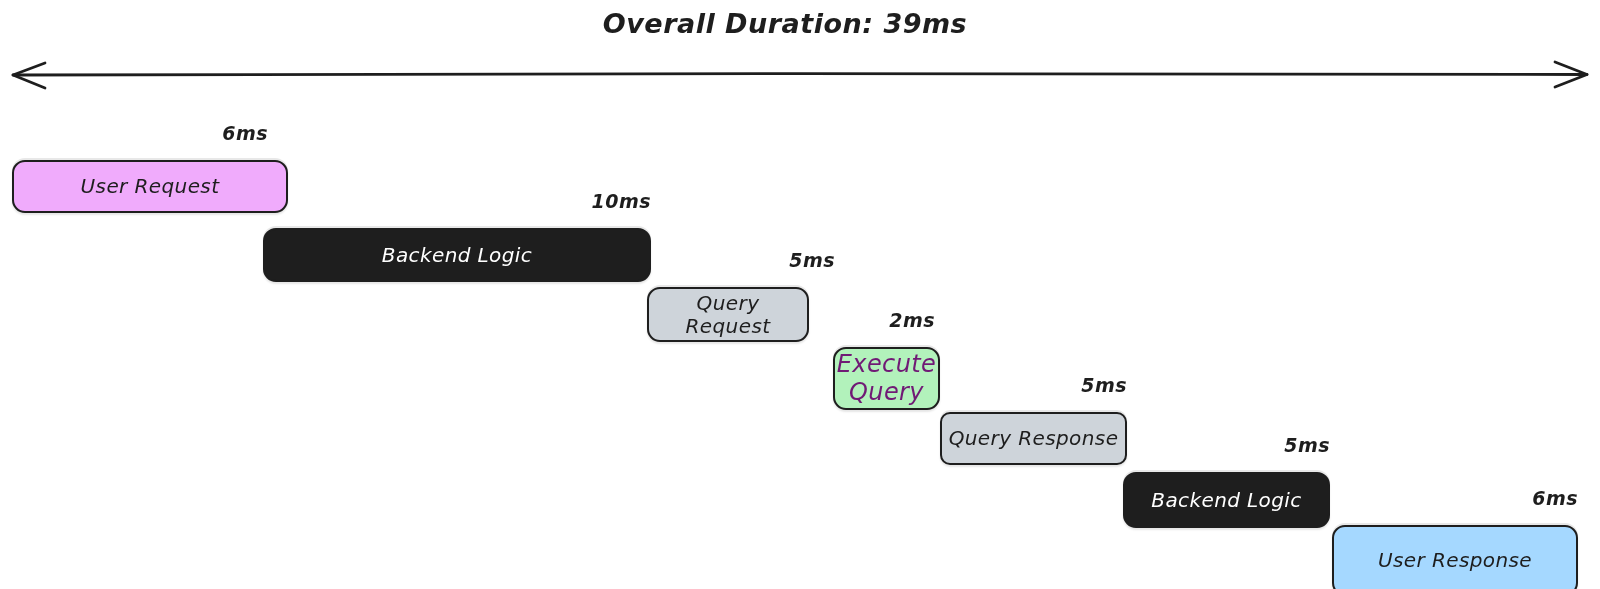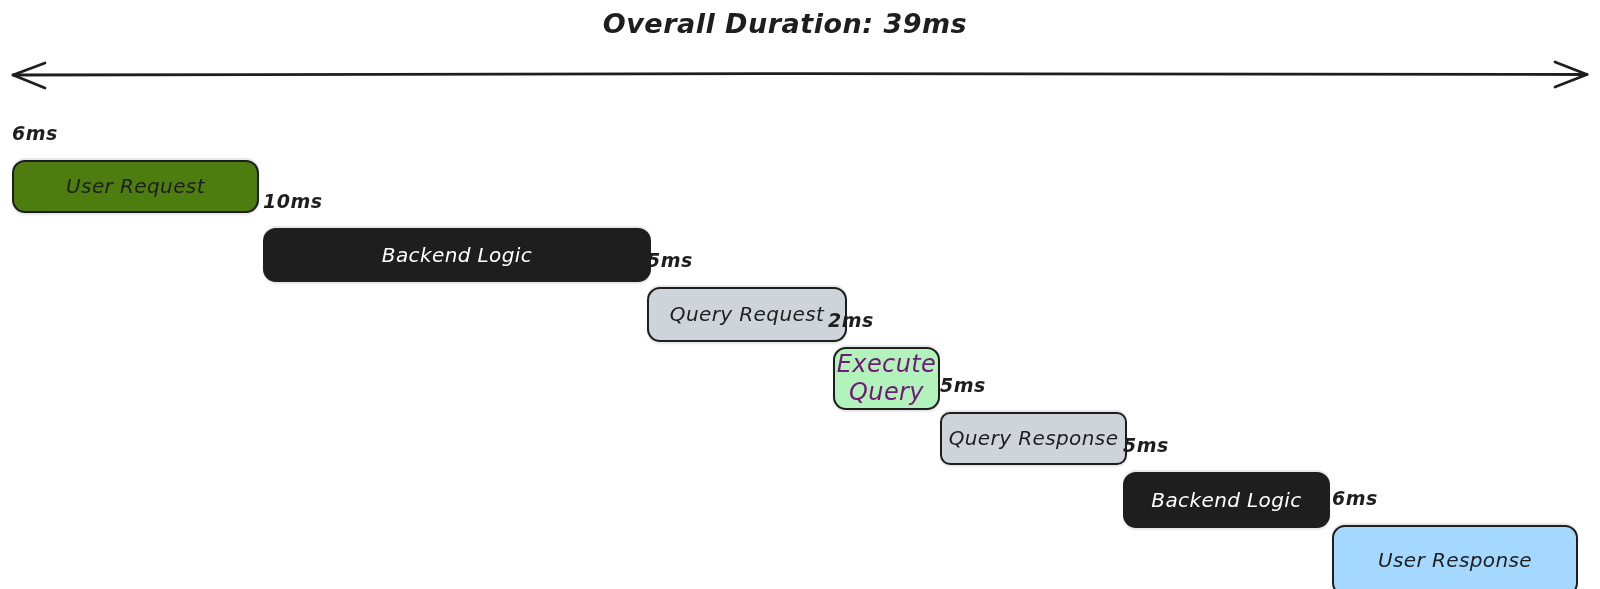--- a/index.html
+++ b/index.html
@@ -29,21 +29,21 @@
   }
   .arrow-svg {
     position: absolute;
     left: 0;
     top: 0;
   }
   .duration {
     position: absolute;
     height: 26px;
     line-height: 26px;
-    text-align: left;
+    text-align: right;
     font-size: 19px;
     font-weight: 600;
     color: #1e1e1e;
     letter-spacing: 0.5px;
   }
   .bar {
     position: absolute;
     box-sizing: border-box;
     display: flex;
     align-items: center;
@@ -66,31 +66,31 @@
   <div class="title">Overall Duration: 39ms</div>
 
   <svg class="arrow-svg" width="1600" height="110" viewBox="0 0 1600 110">
     <path d="M 13 75 C 500 72.5 1100 74 1587 74.5" fill="none" stroke="#1e1e1e" stroke-width="2.8" stroke-linecap="round"></path>
     <path d="M 45 63 L 13 75 L 45 88" fill="none" stroke="#1e1e1e" stroke-width="2.8" stroke-linecap="round" stroke-linejoin="round"></path>
     <path d="M 1555 62 L 1587 74.5 L 1555 87" fill="none" stroke="#1e1e1e" stroke-width="2.8" stroke-linecap="round" stroke-linejoin="round"></path>
   </svg>
 
   <div>
     <div class="duration" style="left: 12px; top: 120px; width: 256px;">6ms</div>
-    <div class="bar" style="left: 12px; top: 160px; width: 247px; height: 53px; background: #4d7c0f; color: rgb(30, 30, 30);">User Request</div>
+    <div class="bar" style="left: 12px; top: 160px; width: 276px; height: 53px; background: #f0abfc; color: rgb(30, 30, 30);">User Request</div>
   </div>
 
   <div>
     <div class="duration" style="left: 263px; top: 188px; width: 388px;">10ms</div>
     <div class="bar" style="left: 263px; top: 228px; width: 388px; height: 54px; background: rgb(30, 30, 30); color: rgb(255, 255, 255);">Backend Logic</div>
   </div>
 
   <div>
     <div class="duration" style="left: 647px; top: 247px; width: 188px;">5ms</div>
-    <div class="bar" style="left: 647px; top: 287px; width: 200px; height: 55px; background: rgb(206, 212, 218); color: rgb(30, 30, 30);">Query Request</div>
+    <div class="bar" style="left: 647px; top: 287px; width: 162px; height: 55px; background: rgb(206, 212, 218); color: rgb(30, 30, 30);">Query Request</div>
   </div>
 
   <div>
     <div class="duration" style="left: 784px; top: 307px; width: 107px; padding-left: 44px;">2ms</div>
     <div class="bar" style="font-size: 24px; left: 833px; top: 347px; width: 107px; height: 63px; background: rgb(178, 242, 187); color: #701a75;">Execute Query</div>
   </div>
 
   <div>
     <div class="duration" style="left: 940px; top: 372px; width: 187px;">5ms</div>
     <div class="bar" style="left: 940px; top: 412px; width: 187px; height: 53px; background: rgb(206, 212, 218); color: rgb(30, 30, 30); border-radius: 10px;">Query Response</div>

